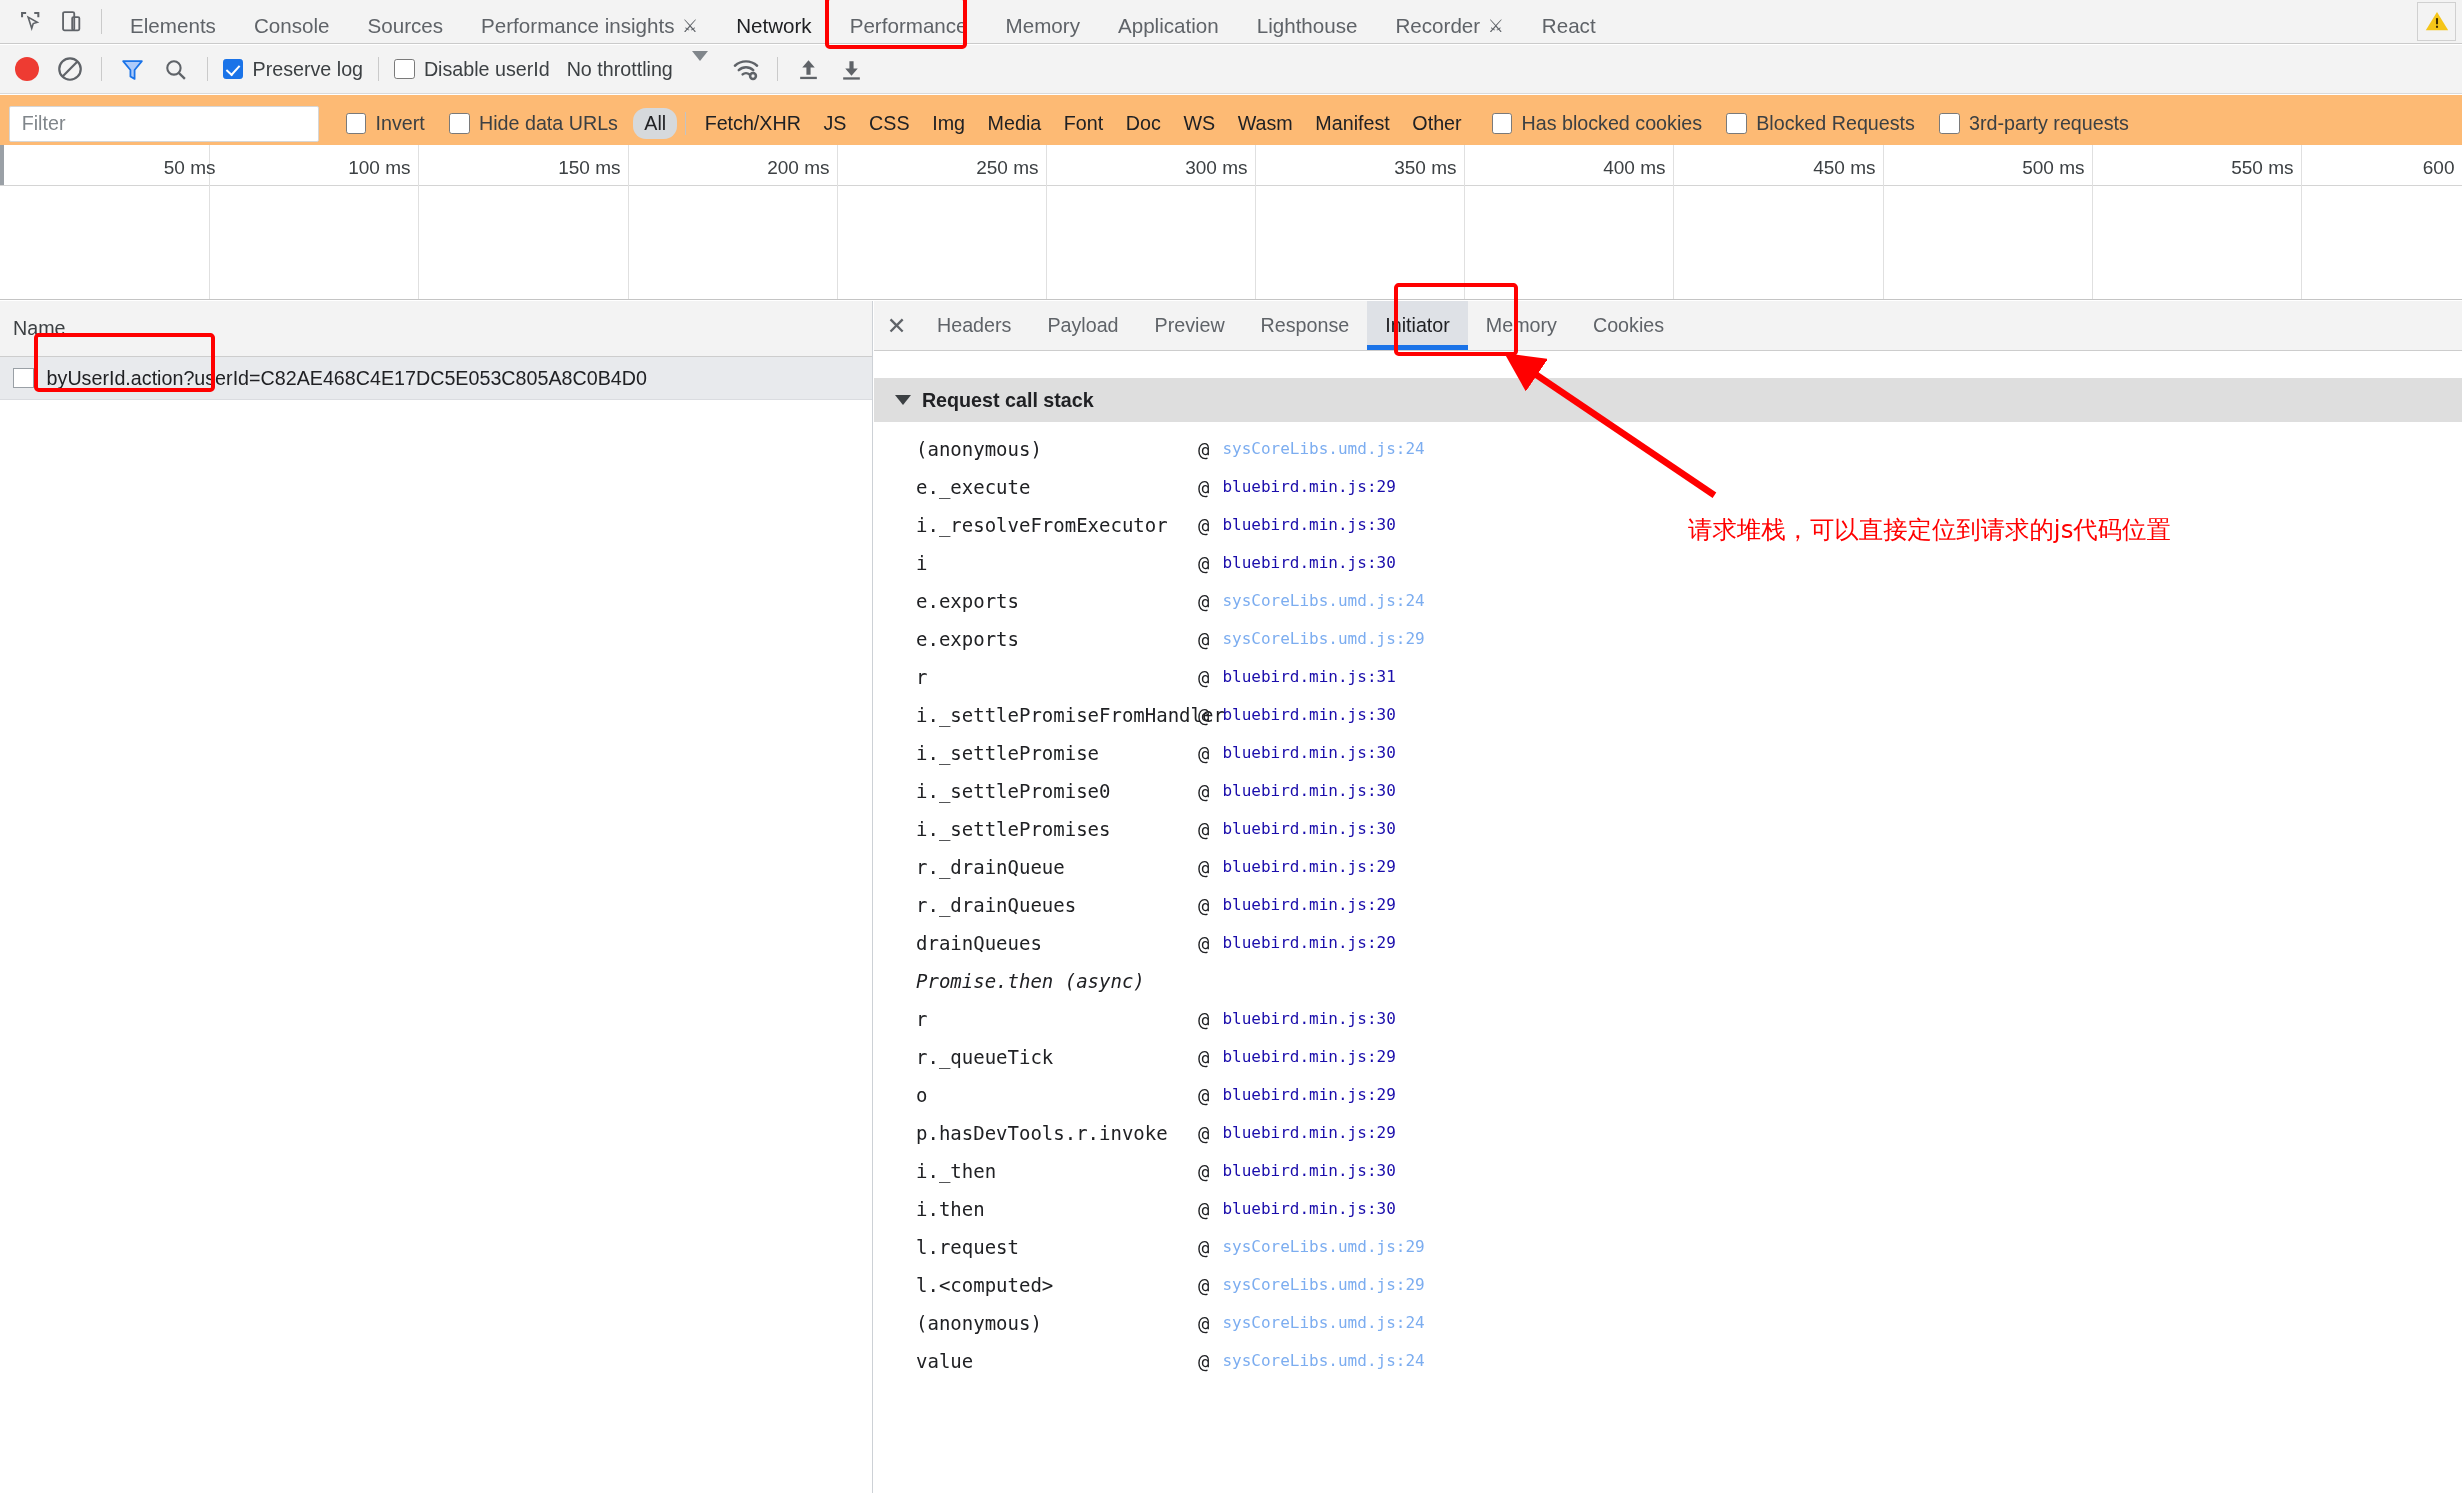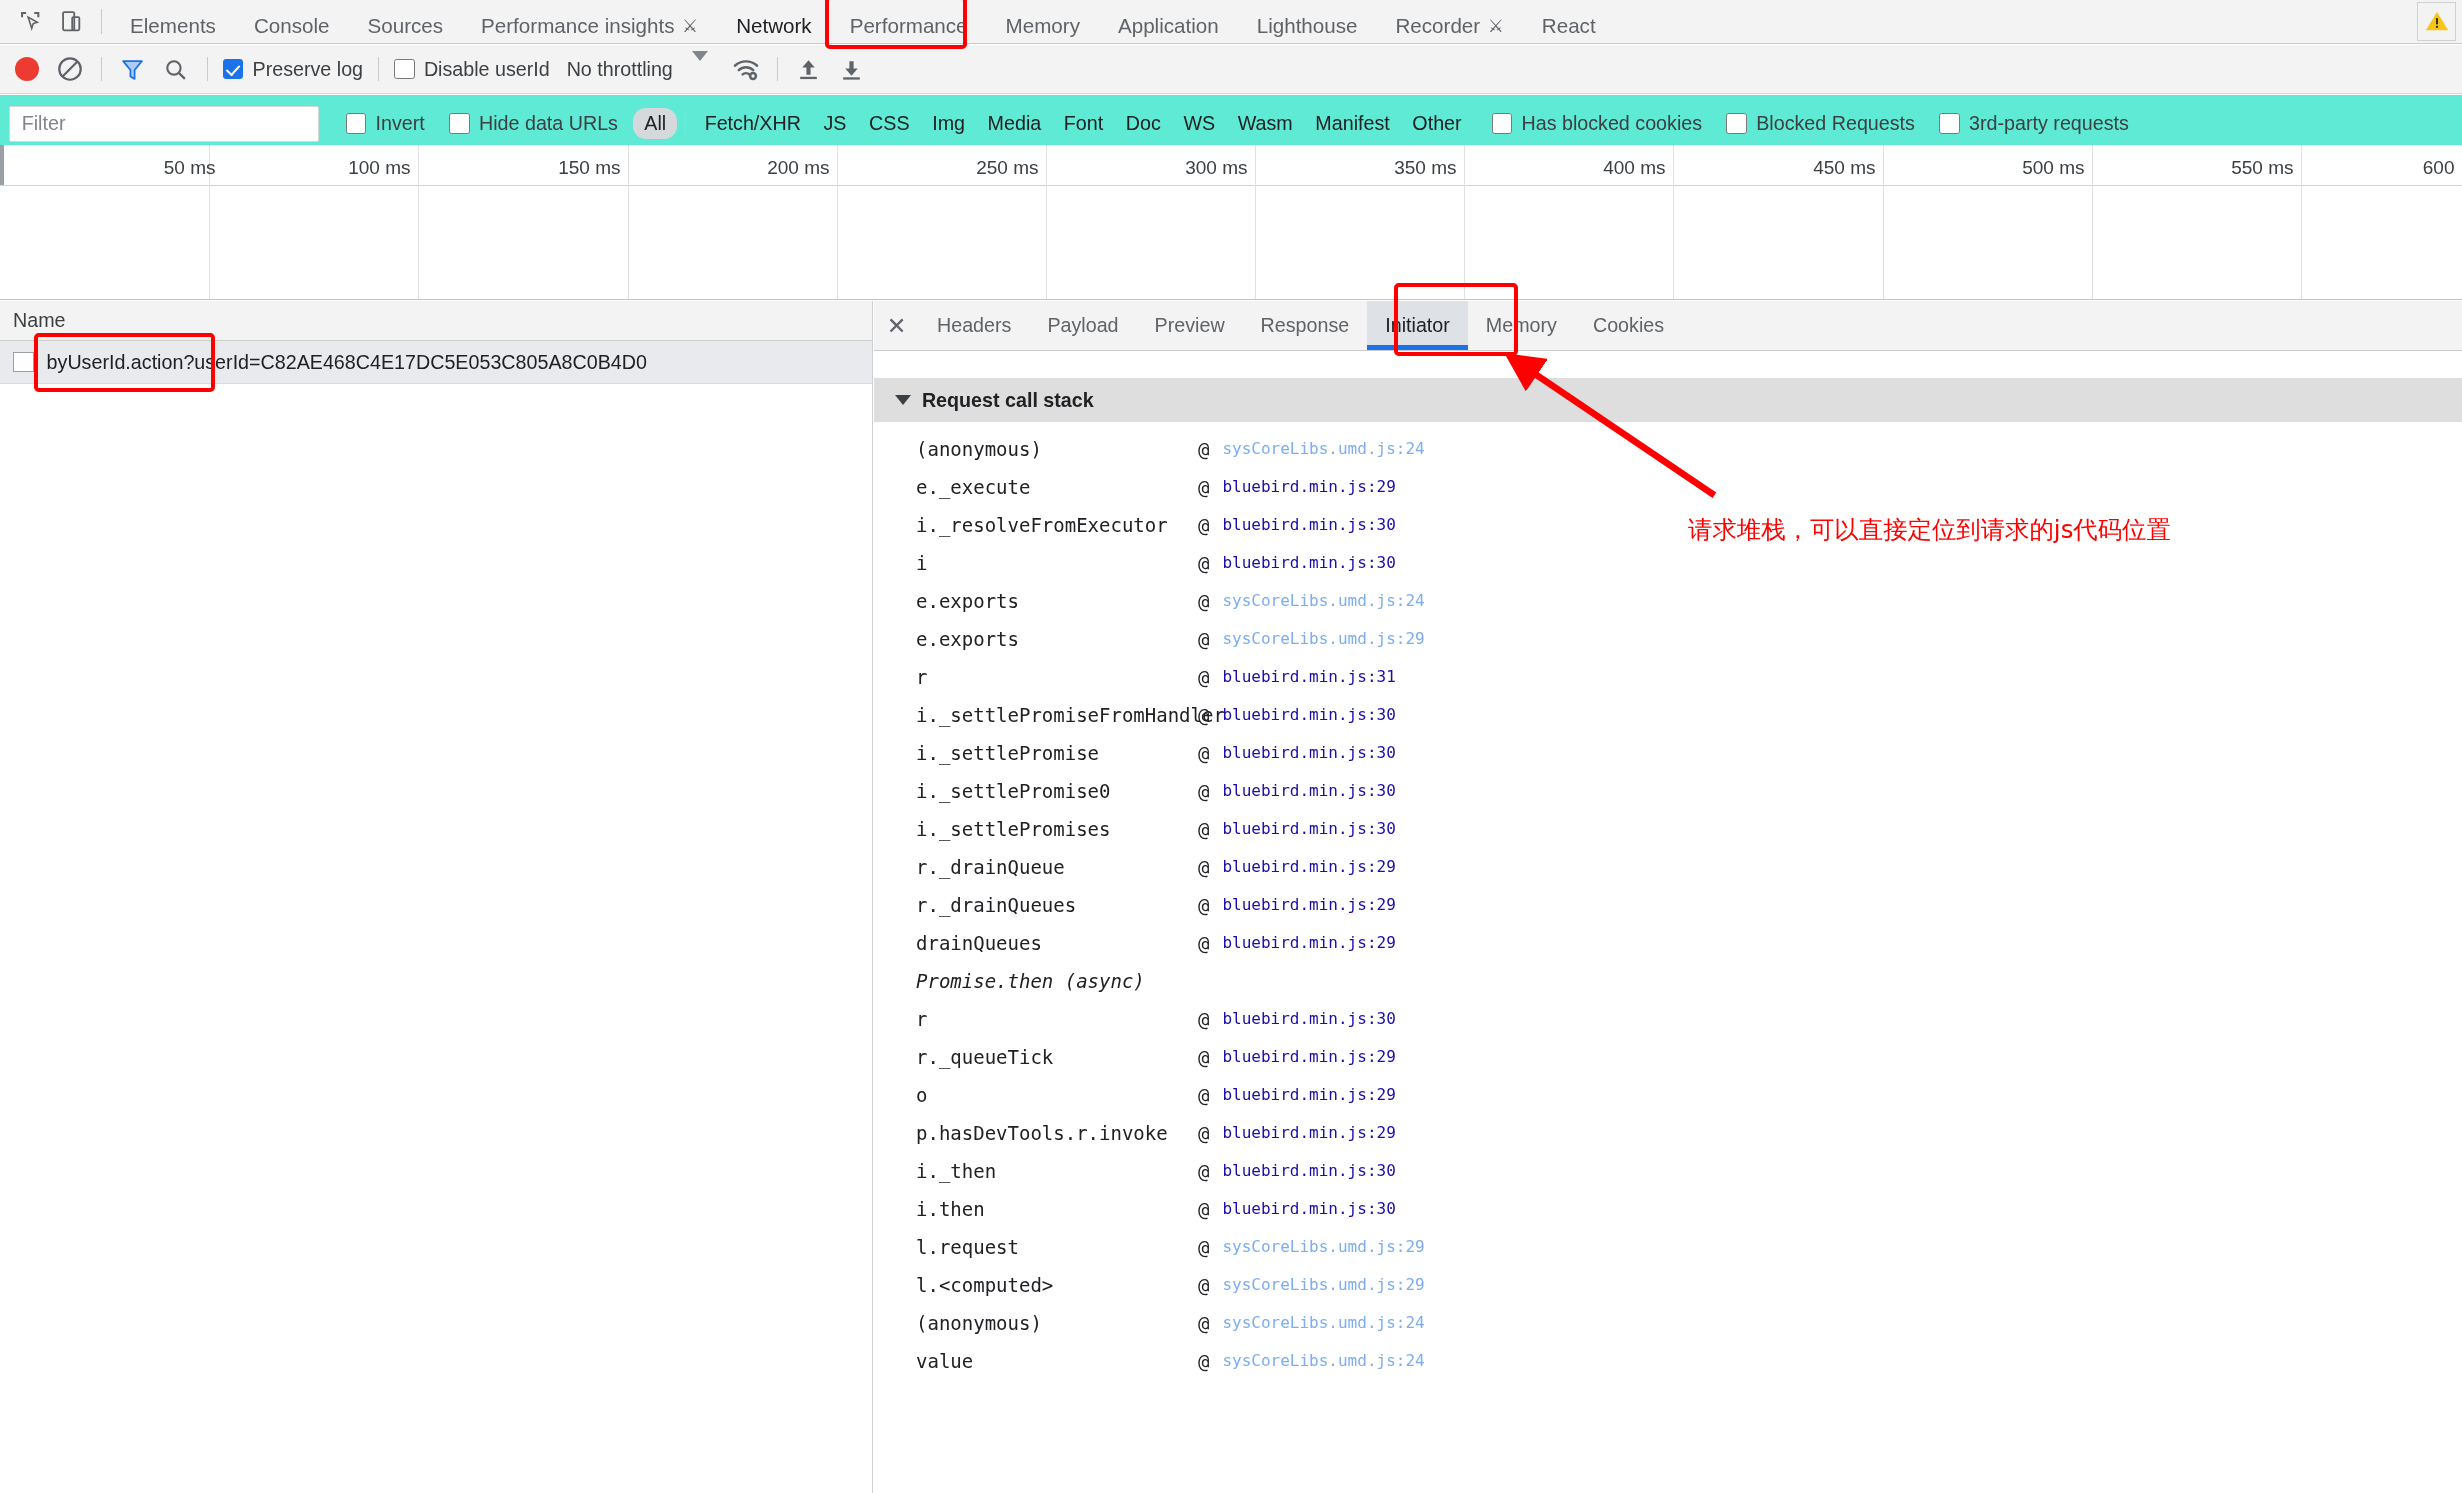--- a/index.html
+++ b/index.html
@@ -66,21 +66,21 @@
   .ctxt { font-size: 19.7px; color: #3c4043; }
   .throttle { font-size: 19.7px; color: #3c4043; padding: 0 11.3px; white-space: nowrap; }
   .caret-dn {
     width: 0; height: 0; border-left: 8.4px solid transparent; border-right: 8.4px solid transparent;
     border-top: 10.3px solid #80868b;
   }
 
   
   .filterbar {
     position: absolute; left: 0; top: 95px; width: 2462px; height: 58px;
-    background: #5eead4; border-bottom: 0.9px solid #c9c9c9;
+    background: #fdba74; border-bottom: 0.9px solid #c9c9c9;
     display: flex; align-items: center;
   }
   .filter-input {
     width: 310px; height: 36px; margin-left: 9.4px;
     background: #ffffff; border: 0.9px solid #d6d6d6; border-radius: 1.9px;
     display: flex; align-items: center; padding: 0 11.3px;
     font-size: 19.7px; color: #80868b;
   }
   .ftype {
     font-size: 19.7px; color: #202124; padding: 3.8px 11.3px; border-radius: 13px; white-space: nowrap;
@@ -102,21 +102,21 @@
   }
   .tl-headsep { position: absolute; left: 0; top: 40px; width: 2462px; height: 0.9px; background: #d4d4d4; }
   .tl-leftedge { position: absolute; left: 0; top: 0; width: 3.8px; height: 40px; background: #9aa0a6; }
 
   
   .listpanel {
     position: absolute; left: 0; top: 301px; width: 873px; height: 1192px;
     background: #ffffff; border-right: 0.9px solid #cdd1d6;
   }
   .list-hdr {
-    height: 40px; background: #f3f3f3; border-bottom: 0.9px solid #cdcdcd;
+    height: 56px; background: #f3f3f3; border-bottom: 0.9px solid #cdcdcd;
     display: flex; align-items: center; padding-left: 13px;
     font-size: 19.7px; color: #3c4043;
   }
   .req-row {
     height: 43px; background: #e8eaed; display: flex; align-items: center;
     padding-left: 13px; gap: 13px; border-bottom: 0.9px solid #dadce0;
   }
   .req-box { width: 20.6px; height: 20.6px; border: 1.9px solid #9aa0a6; background: #fff; flex: 0 0 auto; }
   .req-name { font-size: 19.7px; color: #202124; white-space: nowrap; }
 

